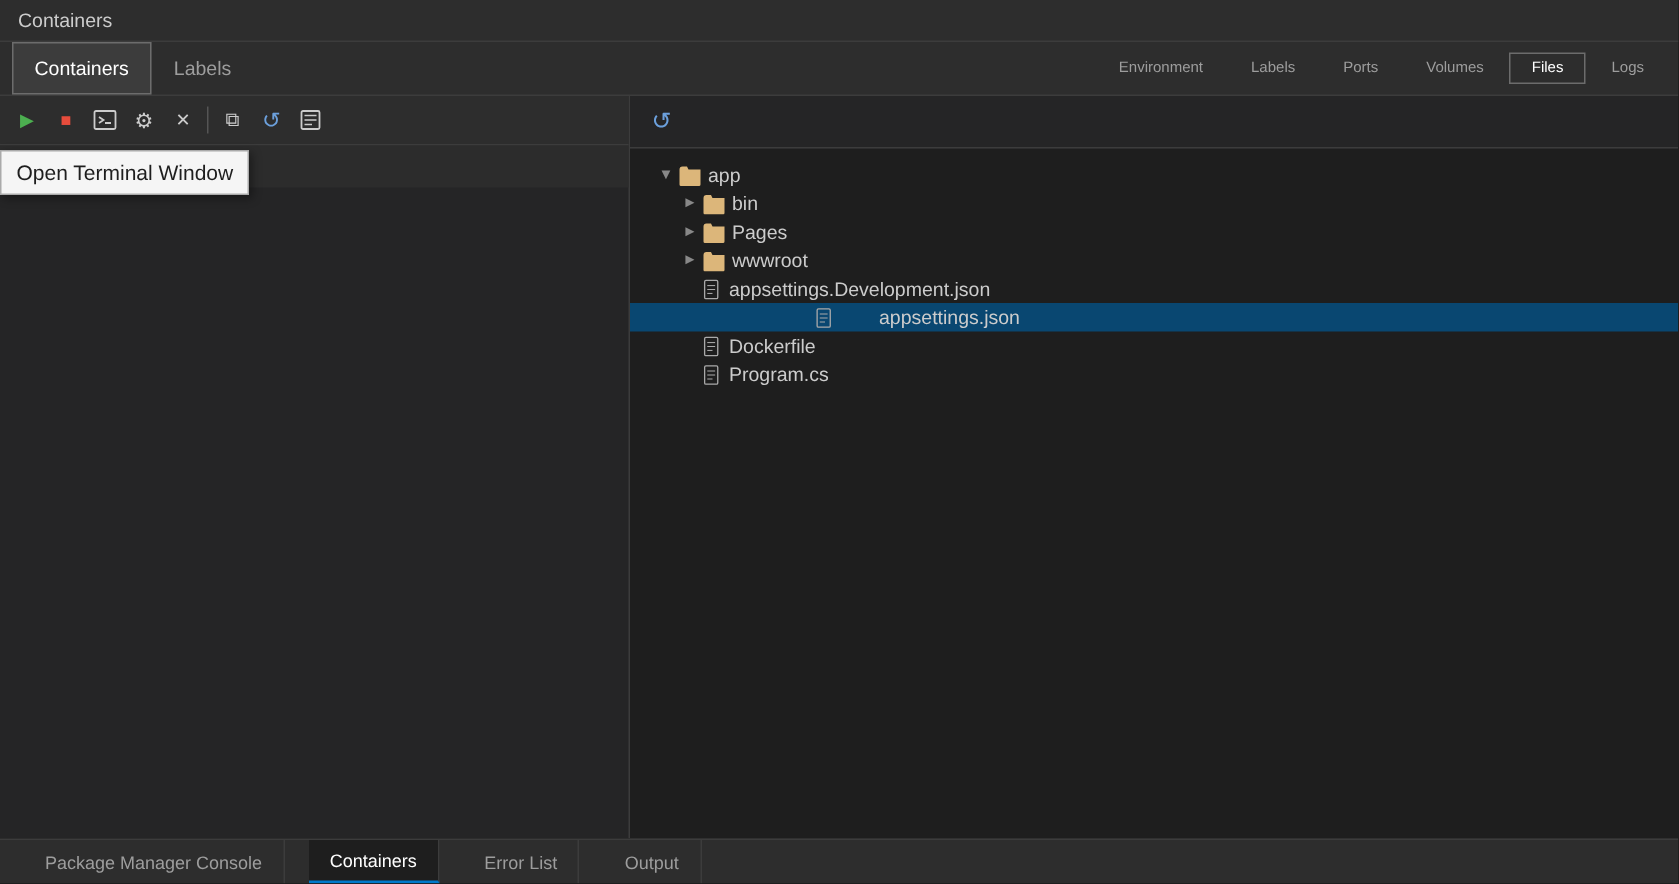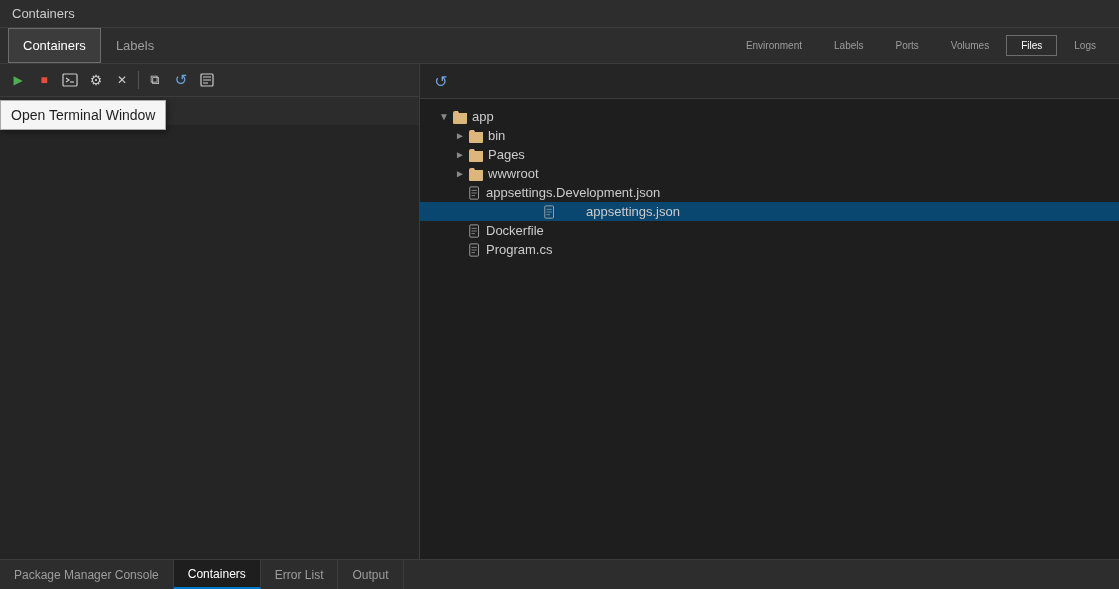--- a/index.html
+++ b/index.html
@@ -264,20 +264,21 @@
     .bottom-tab {
       padding: 4px 14px;
       cursor: pointer;
       color: #9d9d9d;
       font-size: 12px;
       border-right: 1px solid #3c3c3c;
       height: 100%;
       display: flex;
       align-items: center;
       white-space: nowrap;
+      margin-left: 16px;
     }
 
     .bottom-tab.active {
       color: #ffffff;
       border-bottom: 2px solid #007acc;
       background: #1e1e1e;
     }
 
     
     .folder-svg {

